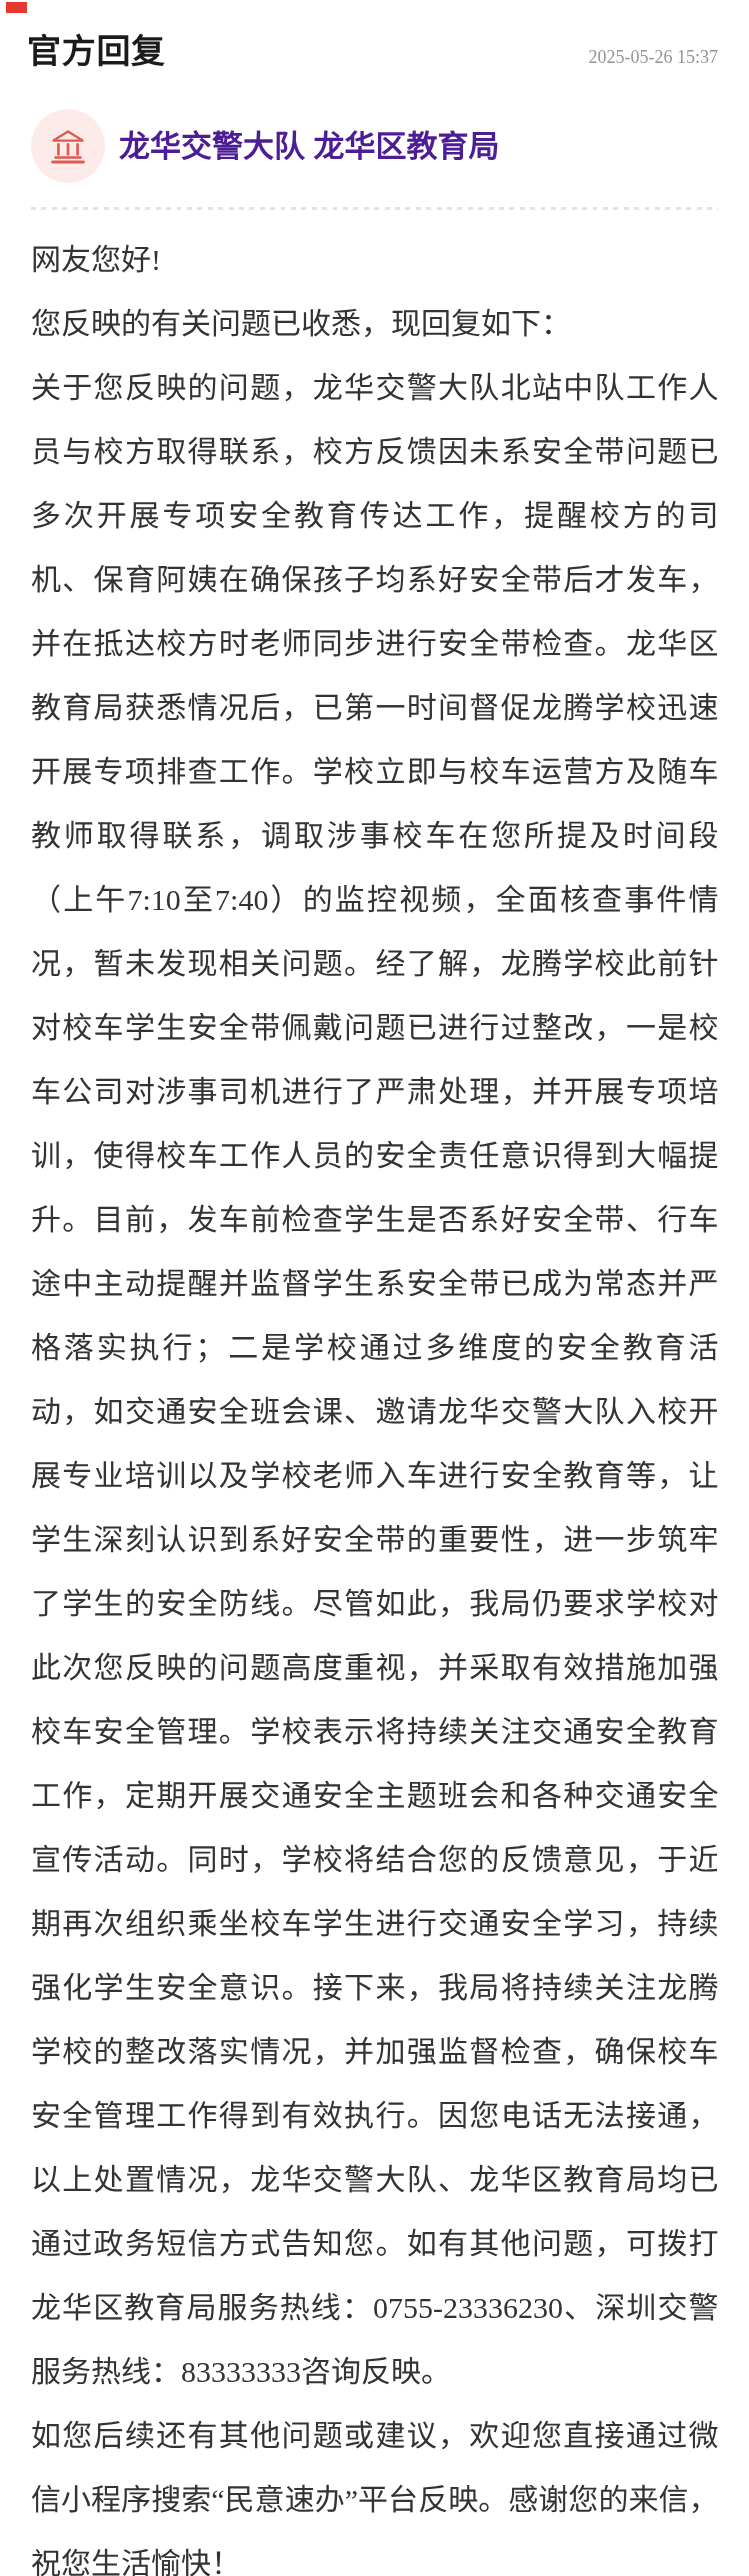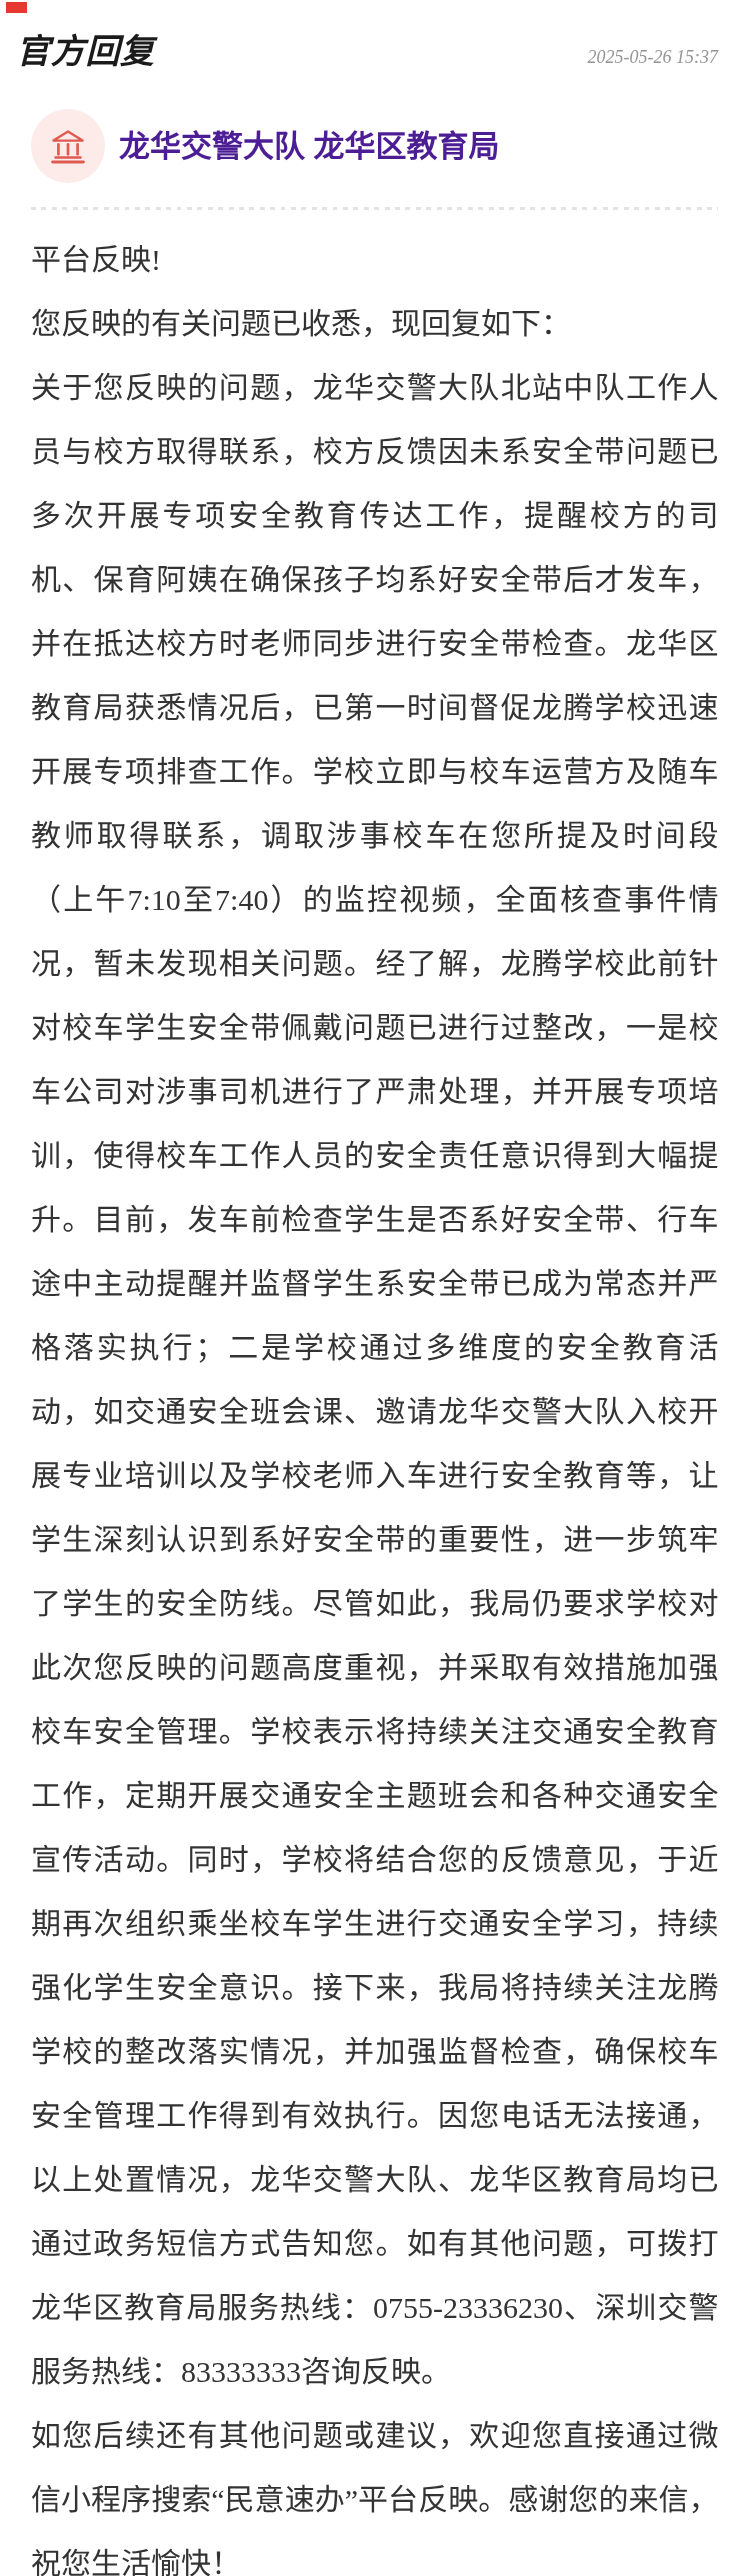--- a/index.html
+++ b/index.html
@@ -17,22 +17,21 @@
     top: 2.1px;
     left: 5.6px;
     width: 21px;
     height: 11px;
     background: #e6382e;
   }
   .header {
     display: flex;
     justify-content: space-between;
     align-items: baseline;
-    padding: 33px 31px 0 16px;
-    font-style: italic;
+    padding: 33px 31px 0 27px;
   }
   .page-title {
     font-family: "Liberation Sans", sans-serif;
     font-size: 34px;
     font-weight: 700;
     color: #1b1b1b;
     line-height: 1.1;
     letter-spacing: 0.7px;
   }
   .timestamp {
@@ -108,20 +107,20 @@
           <line x1="5.5" y1="43.2" x2="42.5" y2="43.2" stroke-width="3.4"></line>
         </svg>
       </span>
     </div>
     <div class="responder-name">龙华交警大队 龙华区教育局</div>
   </div>
 
   <div class="divider"></div>
 
   <div class="reply-body">
-    <p>平台反映!</p>
+    <p>网友您好!</p>
     <p>您反映的有关问题已收悉，现回复如下：</p>
     <p>关于您反映的问题，龙华交警大队北站中队工作人员与校方取得联系，校方反馈因未系安全带问题已多次开展专项安全教育传达工作，提醒校方的司机、保育阿姨在确保孩子均系好安全带后才发车，并在抵达校方时老师同步进行安全带检查。龙华区教育局获悉情况后，已第一时间督促龙腾学校迅速开展专项排查工作。学校立即与校车运营方及随车教师取得联系，调取涉事校车在您所提及时间段（上午7:10至7:40）的监控视频，全面核查事件情况，暂未发现相关问题。经了解，龙腾学校此前针对校车学生安全带佩戴问题已进行过整改，一是校车公司对涉事司机进行了严肃处理，并开展专项培训，使得校车工作人员的安全责任意识得到大幅提升。目前，发车前检查学生是否系好安全带、行车途中主动提醒并监督学生系安全带已成为常态并严格落实执行；二是学校通过多维度的安全教育活动，如交通安全班会课、邀请龙华交警大队入校开展专业培训以及学校老师入车进行安全教育等，让学生深刻认识到系好安全带的重要性，进一步筑牢了学生的安全防线。尽管如此，我局仍要求学校对此次您反映的问题高度重视，并采取有效措施加强校车安全管理。学校表示将持续关注交通安全教育工作，定期开展交通安全主题班会和各种交通安全宣传活动。同时，学校将结合您的反馈意见，于近期再次组织乘坐校车学生进行交通安全学习，持续强化学生安全意识。接下来，我局将持续关注龙腾学校的整改落实情况，并加强监督检查，确保校车安全管理工作得到有效执行。因您电话无法接通，以上处置情况，龙华交警大队、龙华区教育局均已通过政务短信方式告知您。如有其他问题，可拨打龙华区教育局服务热线：0755-23336230、深圳交警服务热线：83333333咨询反映。</p>
     <p>如您后续还有其他问题或建议，欢迎您直接通过微信小程序搜索“民意速办”平台反映。感谢您的来信，祝您生活愉快！</p>
   </div>
 
 </div>
 
 
 </body></html>

